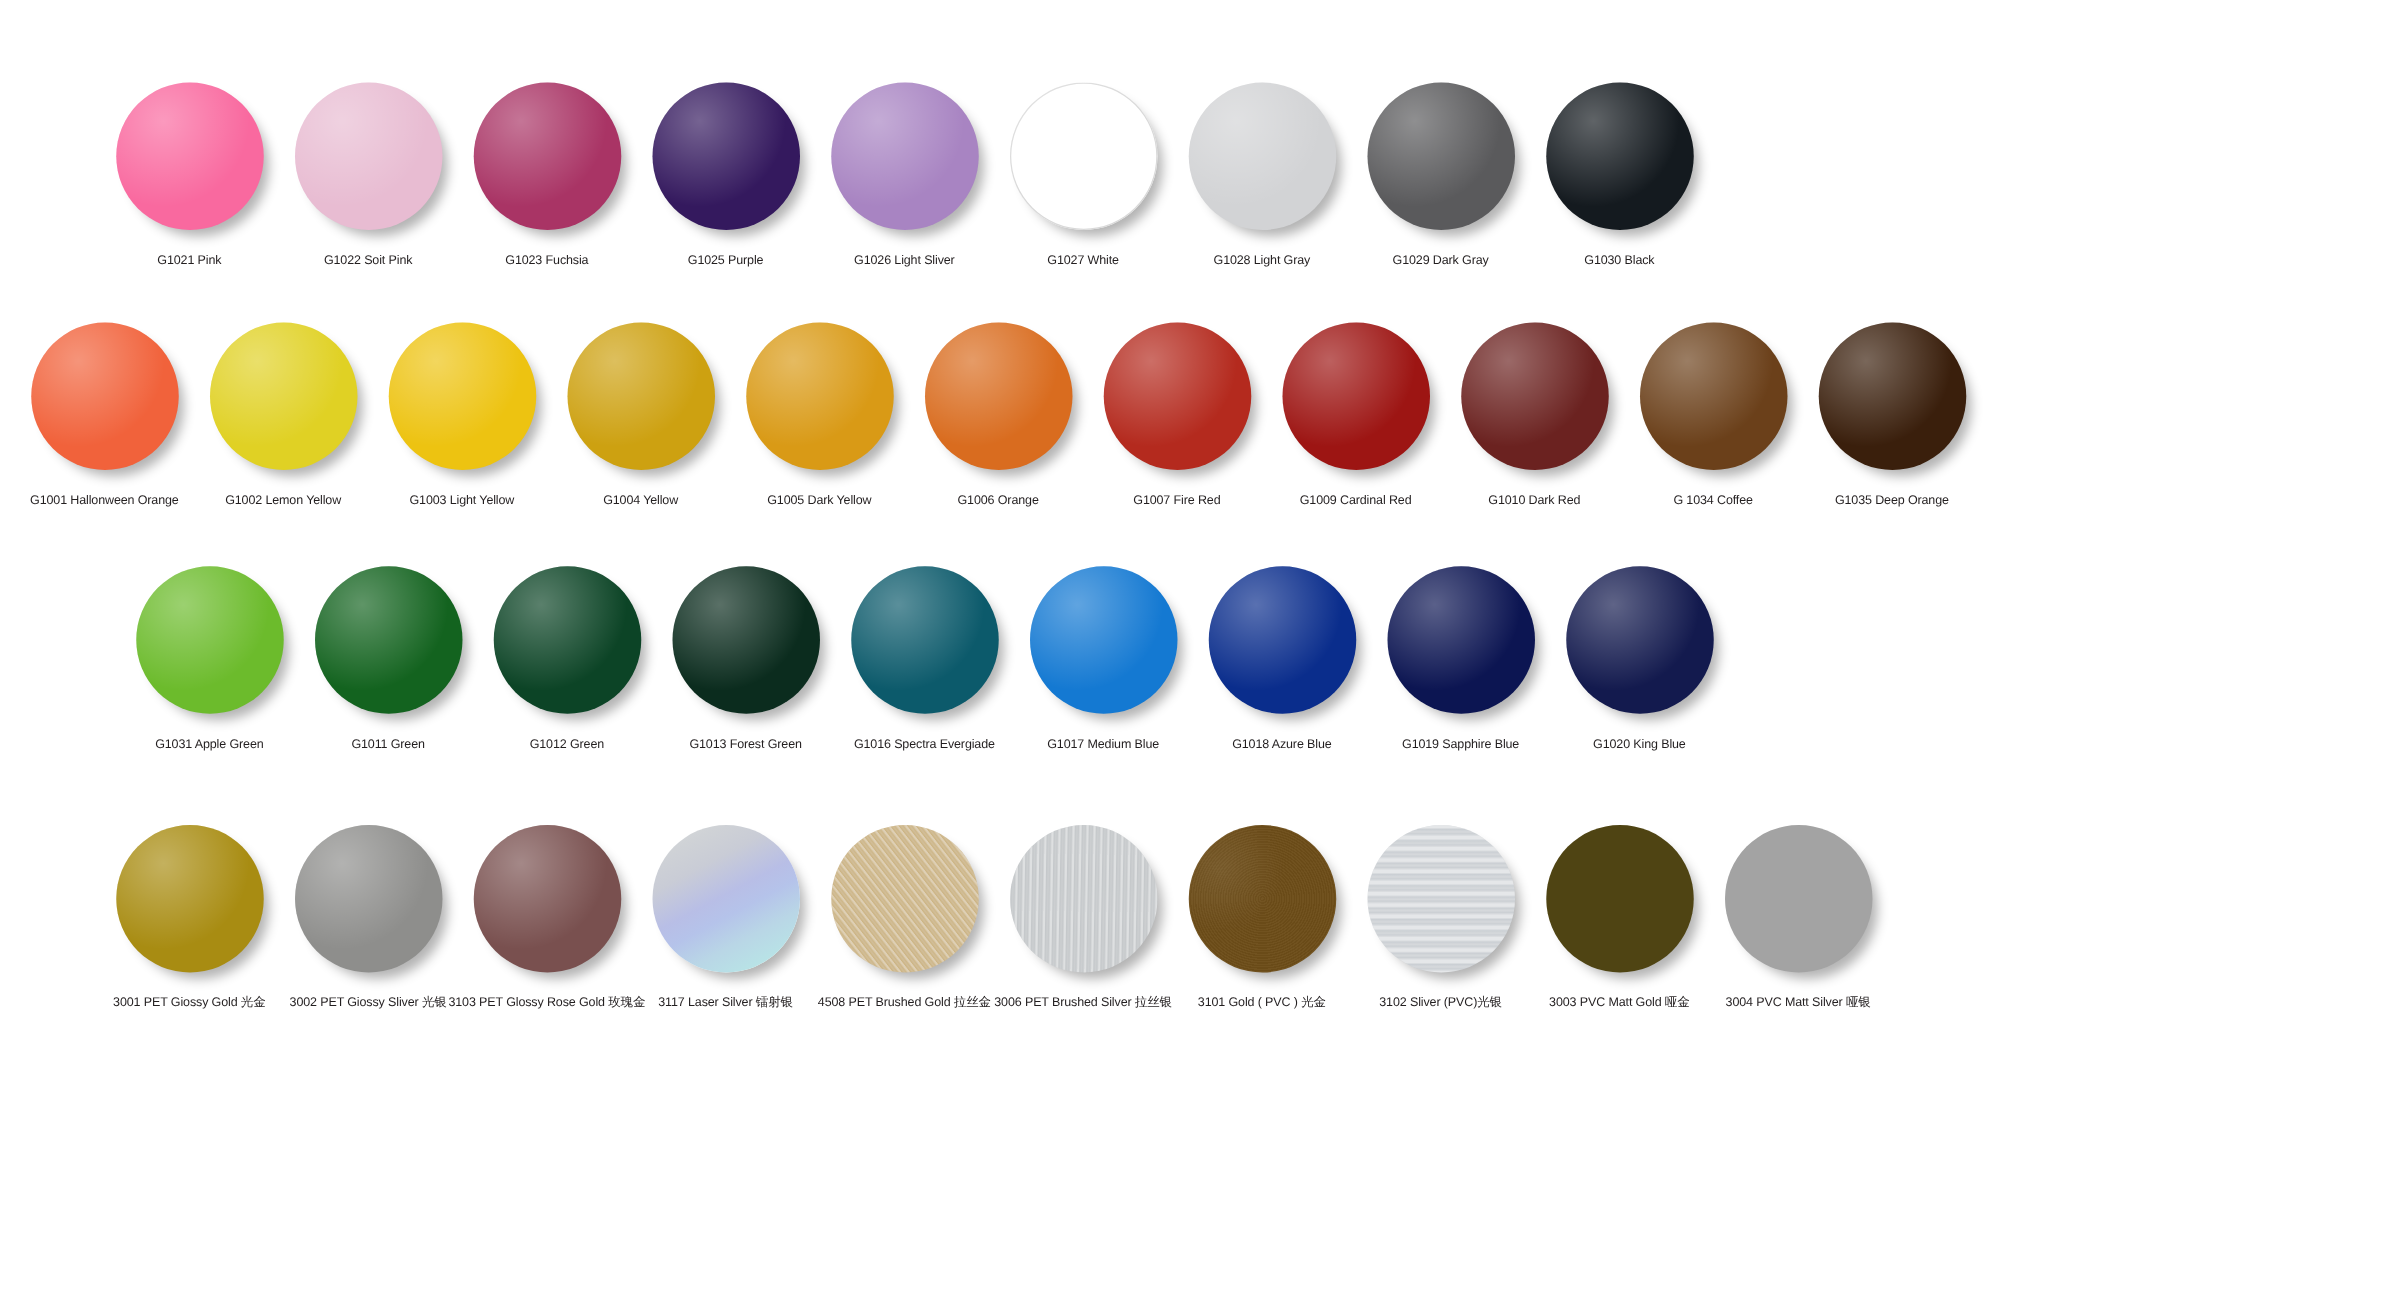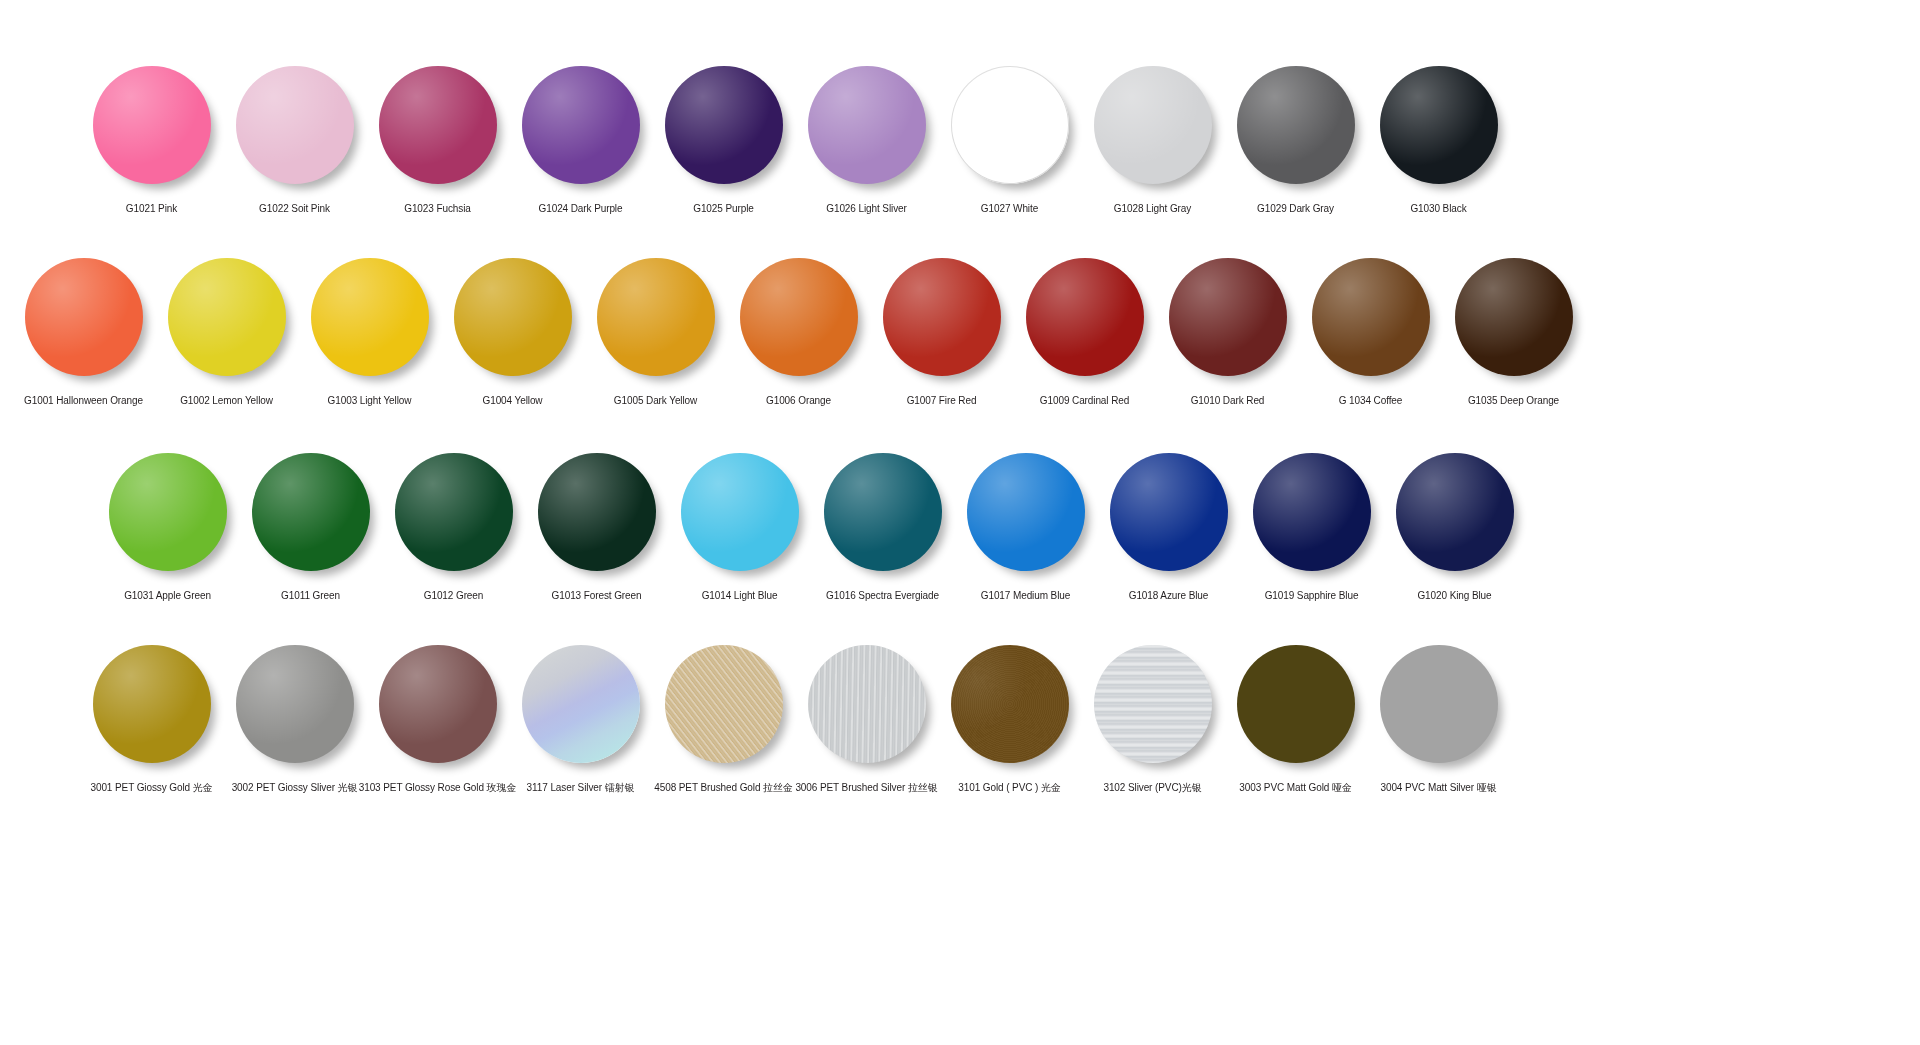--- a/index.html
+++ b/index.html
@@ -136,27 +136,20 @@
       </div>
       <div class="swatch-cell">
         <div class="disc-wrap">
           <div class="disc" style="background: rgb(169, 52, 101);"></div>
           <div class="tex tex-gloss-soft"></div>
         </div>
         <div class="disc-label">G1023 Fuchsia</div>
       </div>
       <div class="swatch-cell">
         <div class="disc-wrap">
-          <div class="disc" style="background: rgb(111, 62, 153);"></div>
-          <div class="tex tex-gloss-soft"></div>
-        </div>
-        <div class="disc-label">G1024 Dark Purple</div>
-      </div>
-      <div class="swatch-cell">
-        <div class="disc-wrap">
           <div class="disc" style="background: rgb(52, 25, 94);"></div>
           <div class="tex tex-gloss-soft"></div>
         </div>
         <div class="disc-label">G1025 Purple</div>
       </div>
       <div class="swatch-cell">
         <div class="disc-wrap">
           <div class="disc" style="background: rgb(168, 132, 194);"></div>
           <div class="tex tex-gloss-soft"></div>
         </div>
@@ -294,27 +287,20 @@
       </div>
       <div class="swatch-cell">
         <div class="disc-wrap">
           <div class="disc" style="background: rgb(11, 44, 30);"></div>
           <div class="tex tex-gloss-soft"></div>
         </div>
         <div class="disc-label">G1013 Forest Green</div>
       </div>
       <div class="swatch-cell">
         <div class="disc-wrap">
-          <div class="disc" style="background: rgb(69, 194, 232);"></div>
-          <div class="tex tex-gloss-soft"></div>
-        </div>
-        <div class="disc-label">G1014  Light Blue</div>
-      </div>
-      <div class="swatch-cell">
-        <div class="disc-wrap">
           <div class="disc" style="background: rgb(12, 90, 107);"></div>
           <div class="tex tex-gloss-soft"></div>
         </div>
         <div class="disc-label">G1016  Spectra Evergiade</div>
       </div>
       <div class="swatch-cell">
         <div class="disc-wrap">
           <div class="disc" style="background: rgb(20, 121, 210);"></div>
           <div class="tex tex-gloss-soft"></div>
         </div>
@@ -335,21 +321,21 @@
         <div class="disc-label">G1019  Sapphire Blue</div>
       </div>
       <div class="swatch-cell">
         <div class="disc-wrap">
           <div class="disc" style="background: rgb(19, 26, 78);"></div>
           <div class="tex tex-gloss-soft"></div>
         </div>
         <div class="disc-label">G1020 King Blue</div>
       </div>
     </div>
-    <div class="swatch-row" style="left: 80px; top: 645px;">
+    <div class="swatch-row" style="left: 80px; top: 660px;">
       <div class="swatch-cell">
         <div class="disc-wrap">
           <div class="disc" style="background: rgb(168, 140, 18);"></div>
           <div class="tex tex-gloss-soft"></div>
         </div>
         <div class="disc-label">3001 PET Giossy Gold 光金</div>
       </div>
       <div class="swatch-cell">
         <div class="disc-wrap">
           <div class="disc" style="background: rgb(142, 142, 140);"></div>

